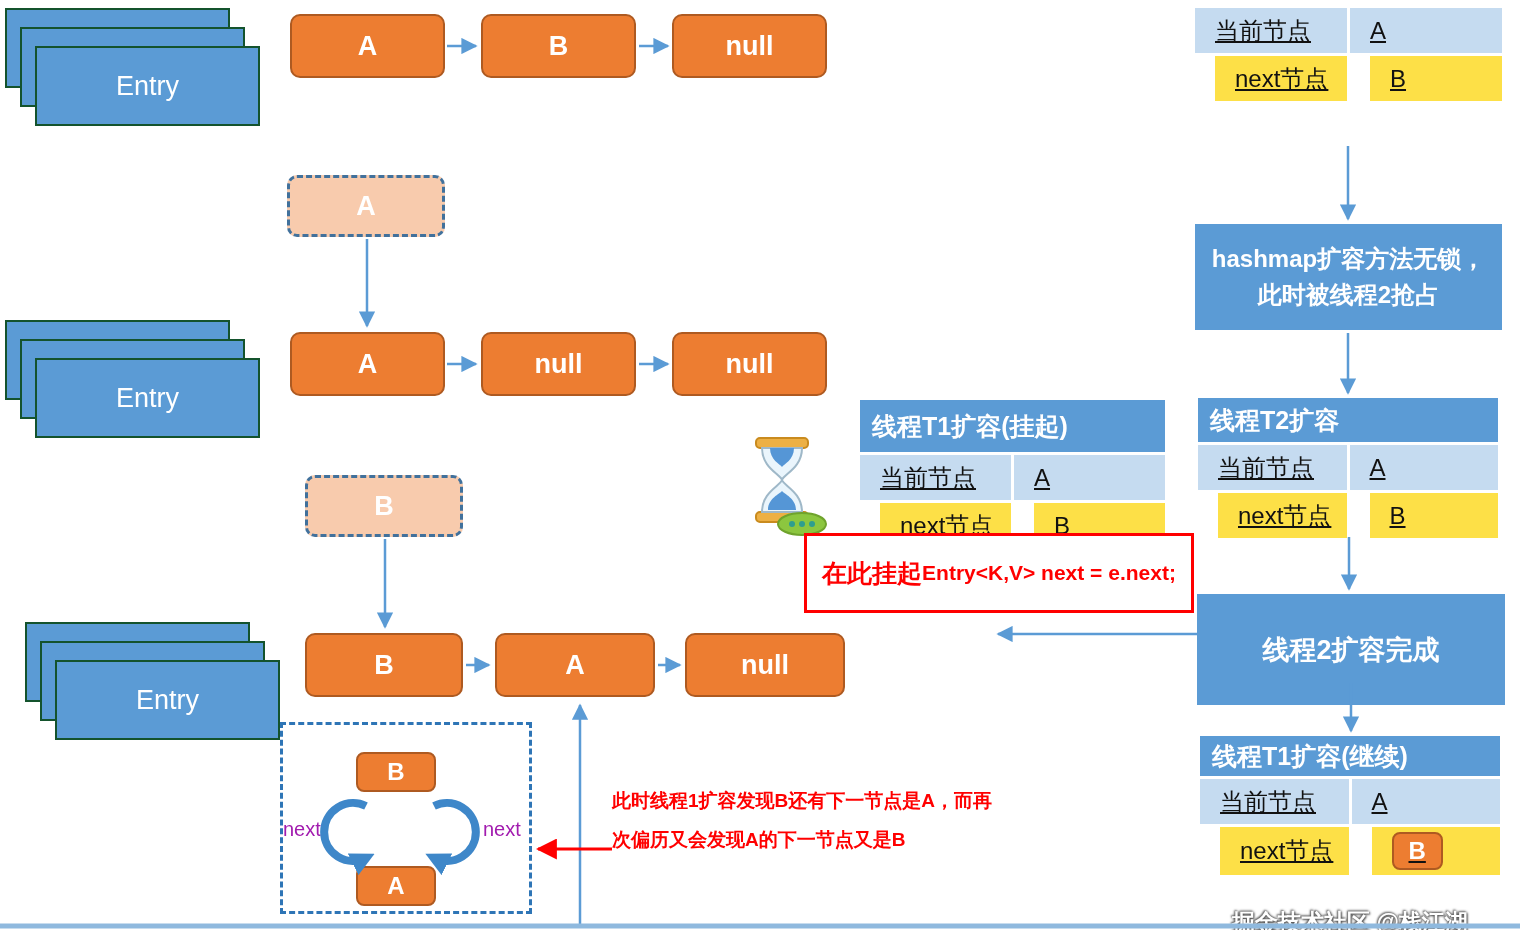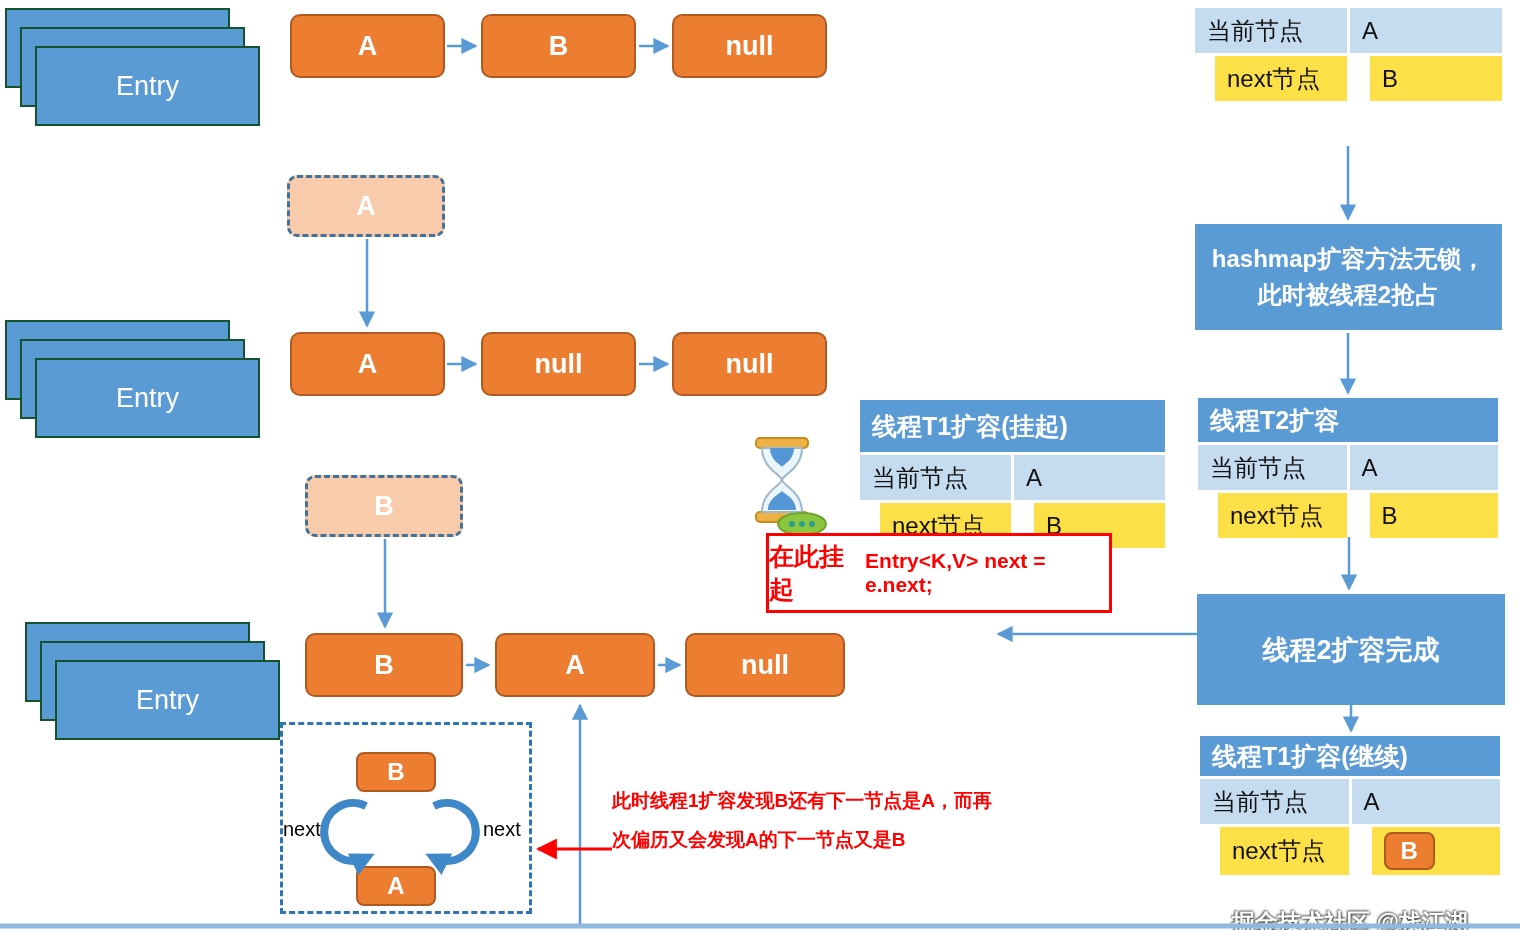--- a/index.html
+++ b/index.html
@@ -7,31 +7,31 @@
   .abs{position:absolute;box-sizing:border-box;}
   .node{background:#ED7D31;border:2px solid #AE5A21;border-radius:10px;color:#fff;font-weight:bold;
         font-size:27px;display:flex;align-items:center;justify-content:center;}
   .dashed-node{background:#F8CBAD;border:3px dashed #41719C;border-radius:10px;color:#fff;font-weight:bold;
         font-size:27px;display:flex;align-items:center;justify-content:center;}
   .stack-layer{position:absolute;width:225px;height:80px;background:#5B9BD5;border:2px solid #14532d;box-sizing:border-box;}
   .stack-label{color:#fff;font-size:27px;display:flex;align-items:center;justify-content:center;}
   .tbl{display:flex;flex-direction:column;gap:3px;}
   .tbl-header{background:#5B9BD5;color:#fff;font-weight:bold;font-size:25px;display:flex;align-items:center;padding-left:12px;}
   .tbl-row{display:grid;grid-template-columns:1fr 1fr;gap:3px;}
-  .tbl-cell{display:flex;align-items:center;padding-left:12px;font-size:24px;color:#111;}
+  .tbl-cell{display:flex;align-items:center;padding-left:20px;font-size:24px;color:#111;text-decoration:underline;}
   .row-a .tbl-cell{background:#C5DBF0;}
   .row-b .tbl-cell{background:#fde047;margin-left:20px;}
   .bluebox{background:#5B9BD5;color:#fff;font-weight:bold;display:flex;flex-direction:column;
         align-items:center;justify-content:center;text-align:center;}
   .redbox{background:#fff;border:3px solid #FF0000;display:flex;align-items:center;justify-content:center;z-index:6;}
   .red-note{color:#FF0000;font-weight:bold;}
   .cycle-box{border:3px dashed #2E75B6;}
   .mini-node{background:#ED7D31;border:2px solid #AE5A21;border-radius:8px;color:#fff;font-weight:bold;
         font-size:24px;display:flex;align-items:center;justify-content:center;}
-  .next-label{font-size:20px;color:#000000;}
+  .next-label{font-size:20px;color:#a21caf;}
   .chip{background:#ED7D31;border:2px solid #AE5A21;border-radius:8px;color:#fff;font-weight:bold;
         font-size:24px;padding:3px 15px;display:inline-flex;}
   .connector{position:absolute;left:0;top:0;z-index:4;pointer-events:none;}
   .watermark{color:#ffffff;font-weight:bold;font-size:23px;
         text-shadow:0 0 3px rgba(80,80,80,.95),1px 1px 2px #555,-1px -1px 2px #777;margin-top:33px;}
 </style>
 </head>
 <body>
 
 <div id="canvas">
@@ -123,21 +123,21 @@
       <div class="tbl-cell">A</div>
     </div>
     <div class="tbl-row row-b" style="height:48px">
       <div class="tbl-cell">next节点</div>
       <div class="tbl-cell">
         <span class="chip">B</span>
       </div>
     </div>
   </div>
 
-  <div class="redbox abs" style="left:766px;top:533px;width:346px;height:80px">
+  <div class="redbox abs" style="left:804px;top:533px;width:390px;height:80px">
     <span class="red-note" style="font-size:25px">在此挂起</span>
     <span class="red-note" style="font-size:21px">Entry&lt;K,V&gt; next = e.next;</span>
   </div>
 
   <div class="abs red-note" style="left:612px;top:781px;width:560px;font-size:19px;line-height:39px">
     <div>此时线程1扩容发现B还有下一节点是A，而再</div>
     <div>次偏历又会发现A的下一节点又是B</div>
   </div>
 
   <div class="abs" style="left:742px;top:436px;width:92px;height:100px">

